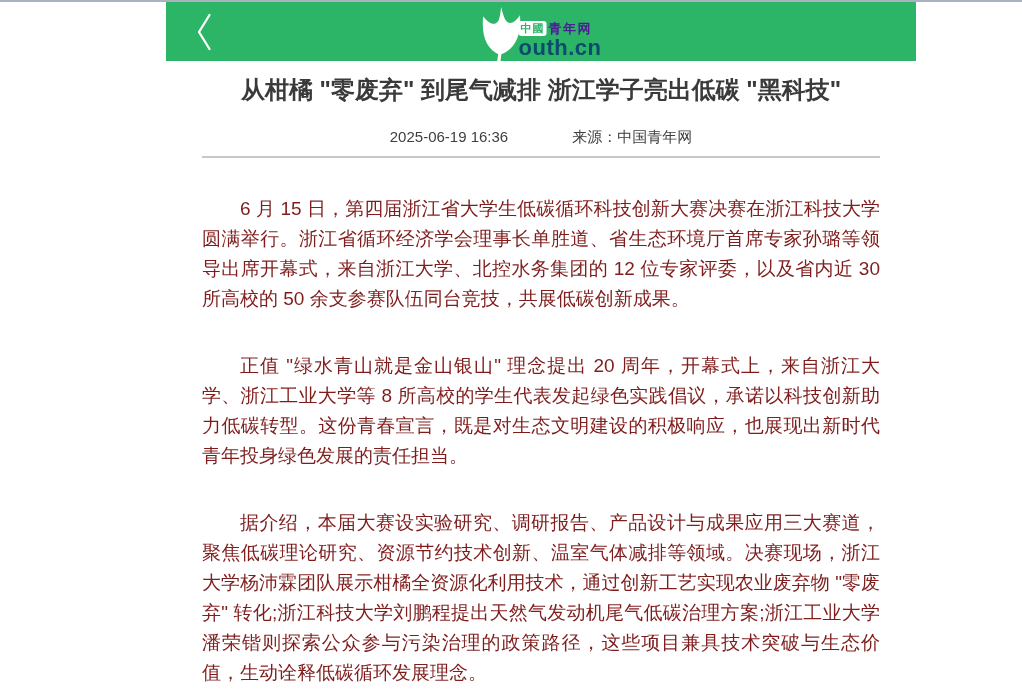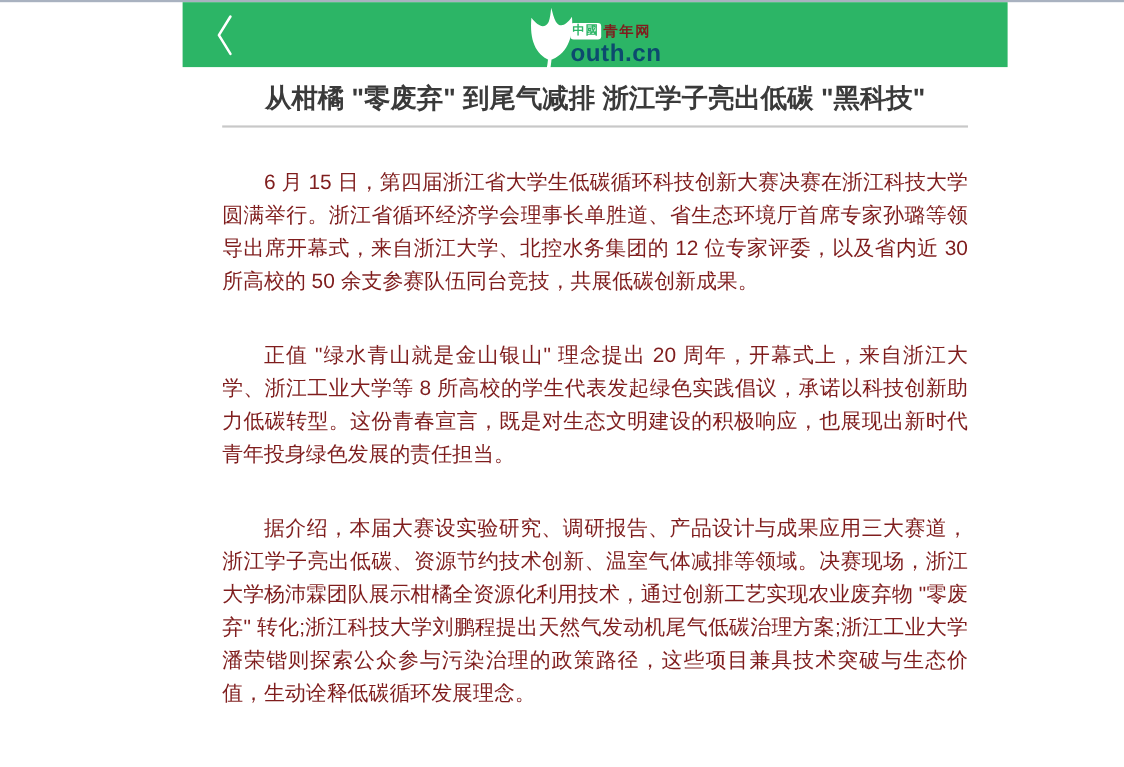--- a/index.html
+++ b/index.html
@@ -33,21 +33,21 @@
   }
   .leaf-svg { display: block; margin-top: 0; }
   .logo-text { margin-left: -4px; padding-top: 14px; }
   .logo-row1 { display: flex; align-items: center; line-height: 14px; }
   .logo-badge {
     background: #ffffff; color: #2cb566; font-weight: bold;
     font-size: 11px; line-height: 13px; padding: 1px 2px; border-radius: 3px;
     letter-spacing: 1px;
   }
   .logo-suffix {
-    color: #7f1d1d; font-size: 13px; font-weight: bold; margin-left: 2px;
+    color: #4c1d95; font-size: 13px; font-weight: bold; margin-left: 2px;
     letter-spacing: 1.5px;
   }
   .logo-domain {
     color: #0c4a6e; font-size: 22px; font-weight: bold; line-height: 24px;
     letter-spacing: 0.5px; margin-top: 0;
   }
   
   .article-title {
     margin: 13px 24px 0; text-align: center;
     font-size: 24px; line-height: 31px; font-weight: bold; color: #3a3a3a;
@@ -90,23 +90,27 @@
             <span class="logo-badge">中國</span>
             <span class="logo-suffix">青年网</span>
           </div>
           <div class="logo-domain">outh.cn</div>
         </div>
       </div>
     </header>
 
     <h1 class="article-title">从柑橘 "零废弃" 到尾气减排 浙江学子亮出低碳 "黑科技"</h1>
 
+    <div class="meta-row">
+      <span class="meta-date">2025-06-19 16:36</span>
+      <span class="meta-source">来源：中国青年网</span>
+    </div>
 
     <div class="divider"></div>
 
     <article class="article-body">
         <p>6 月 15 日，第四届浙江省大学生低碳循环科技创新大赛决赛在浙江科技大学圆满举行。浙江省循环经济学会理事长单胜道、省生态环境厅首席专家孙璐等领导出席开幕式，来自浙江大学、北控水务集团的 12 位专家评委，以及省内近 30 所高校的 50 余支参赛队伍同台竞技，共展低碳创新成果。</p>
         <p>正值 "绿水青山就是金山银山" 理念提出 20 周年，开幕式上，来自浙江大学、浙江工业大学等 8 所高校的学生代表发起绿色实践倡议，承诺以科技创新助力低碳转型。这份青春宣言，既是对生态文明建设的积极响应，也展现出新时代青年投身绿色发展的责任担当。</p>
-        <p>据介绍，本届大赛设实验研究、调研报告、产品设计与成果应用三大赛道，浙江学子亮出低碳、资源节约技术创新、温室气体减排等领域。决赛现场，浙江大学杨沛霖团队展示柑橘全资源化利用技术，通过创新工艺实现农业废弃物 "零废弃" 转化;浙江科技大学刘鹏程提出天然气发动机尾气低碳治理方案;浙江工业大学潘荣锴则探索公众参与污染治理的政策路径，这些项目兼具技术突破与生态价值，生动诠释低碳循环发展理念。</p>
+        <p>据介绍，本届大赛设实验研究、调研报告、产品设计与成果应用三大赛道，聚焦低碳理论研究、资源节约技术创新、温室气体减排等领域。决赛现场，浙江大学杨沛霖团队展示柑橘全资源化利用技术，通过创新工艺实现农业废弃物 "零废弃" 转化;浙江科技大学刘鹏程提出天然气发动机尾气低碳治理方案;浙江工业大学潘荣锴则探索公众参与污染治理的政策路径，这些项目兼具技术突破与生态价值，生动诠释低碳循环发展理念。</p>
       </article>
 
   </div>
 </div>
 
 </body></html>

